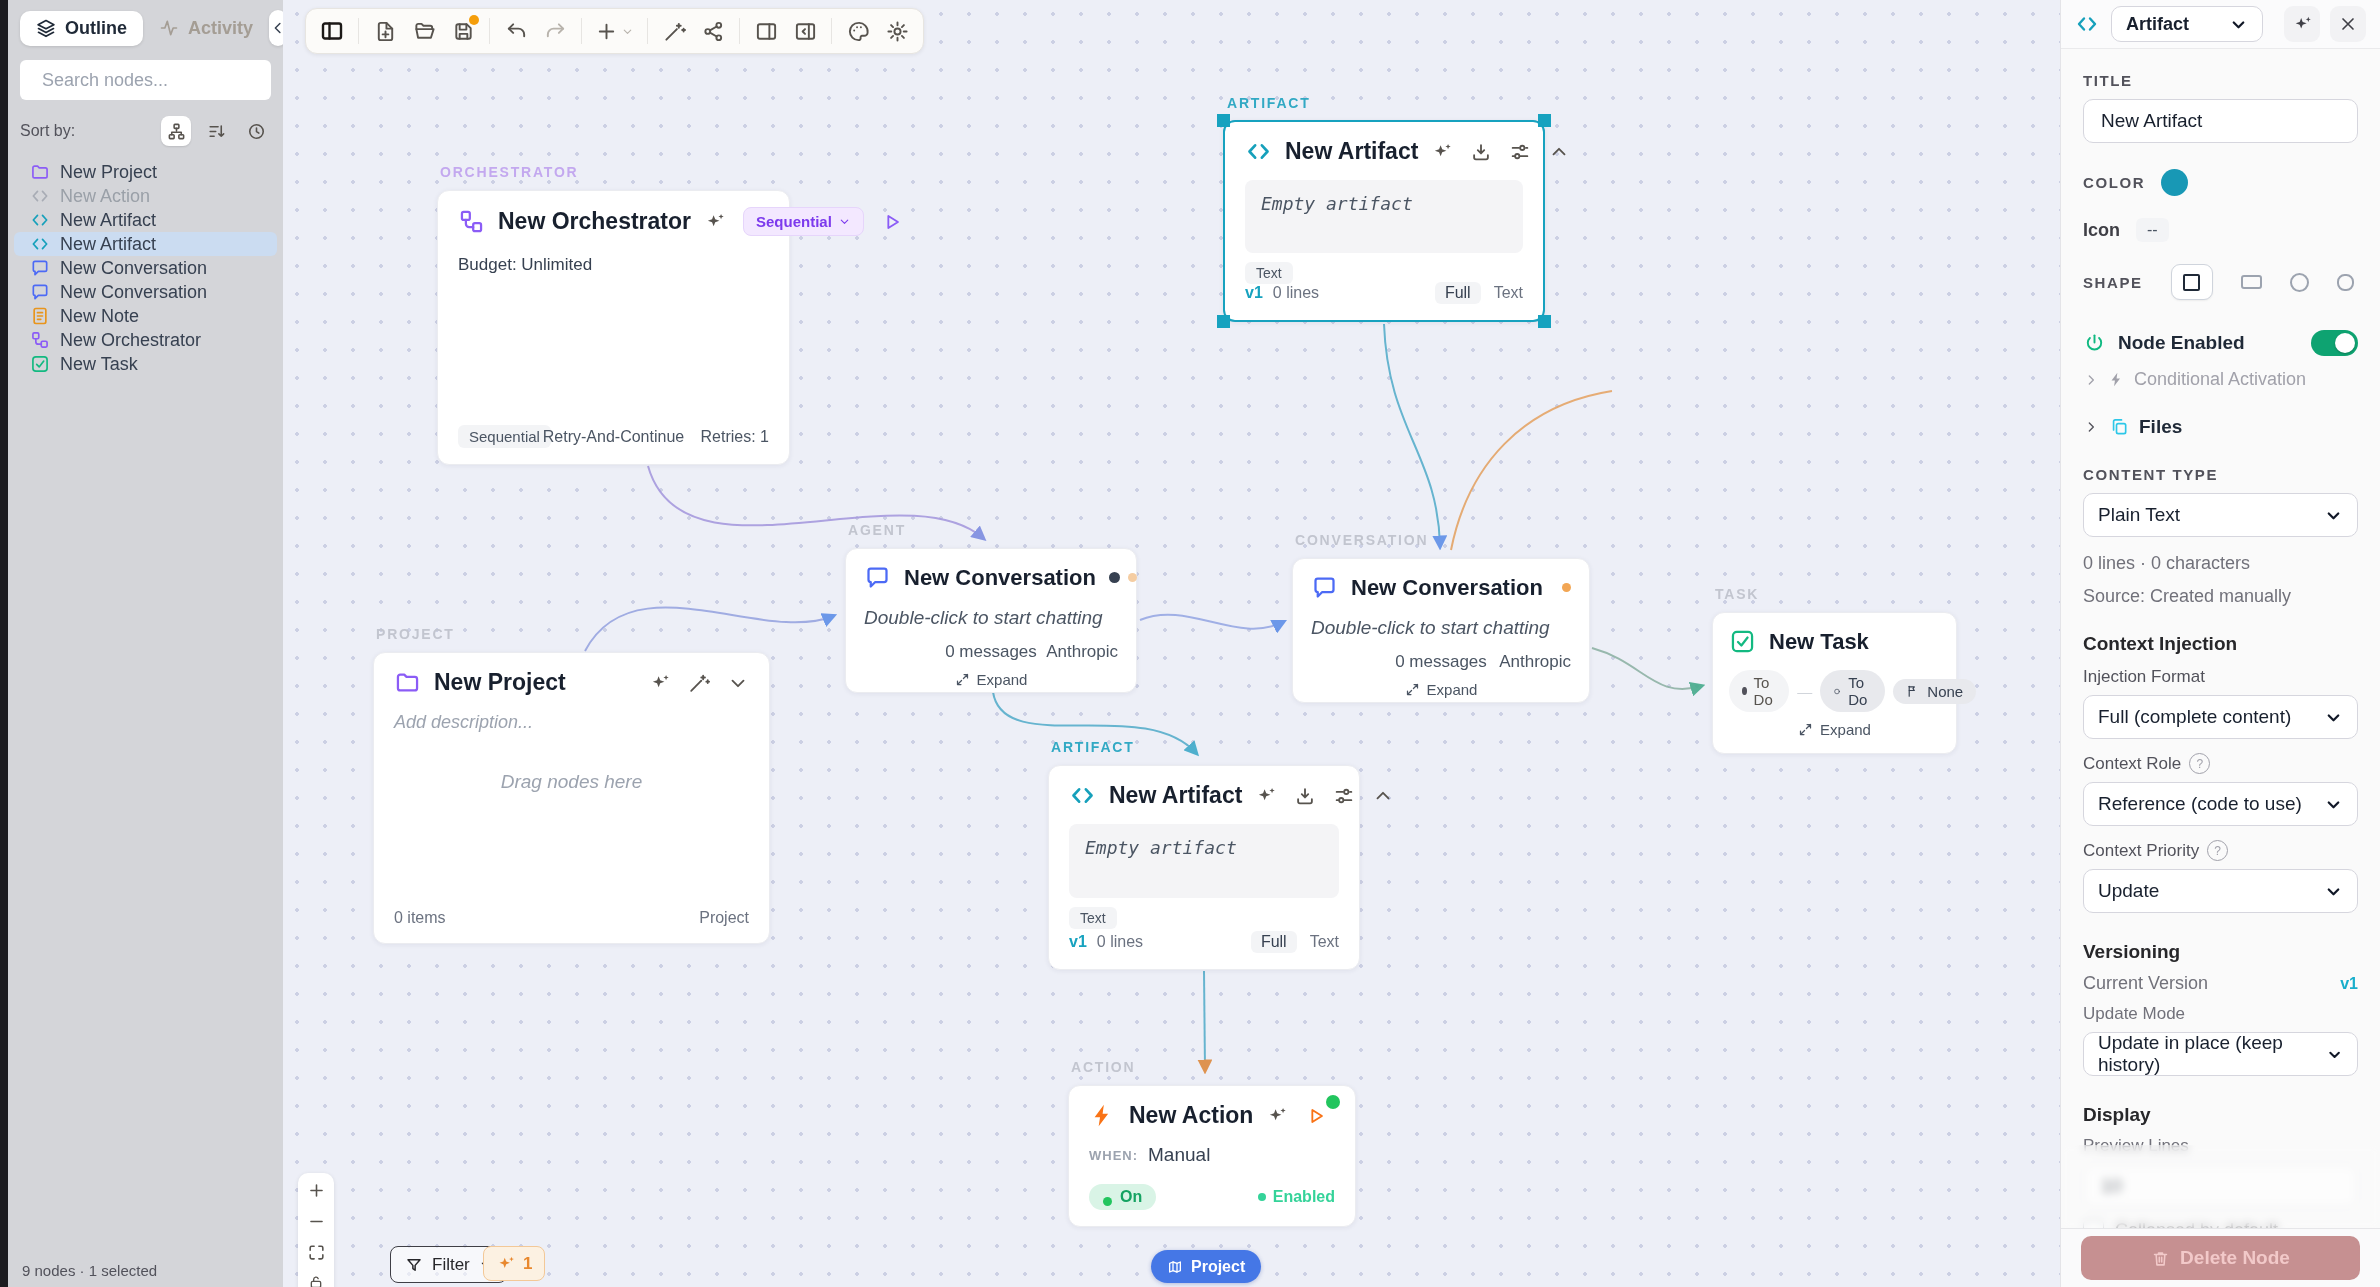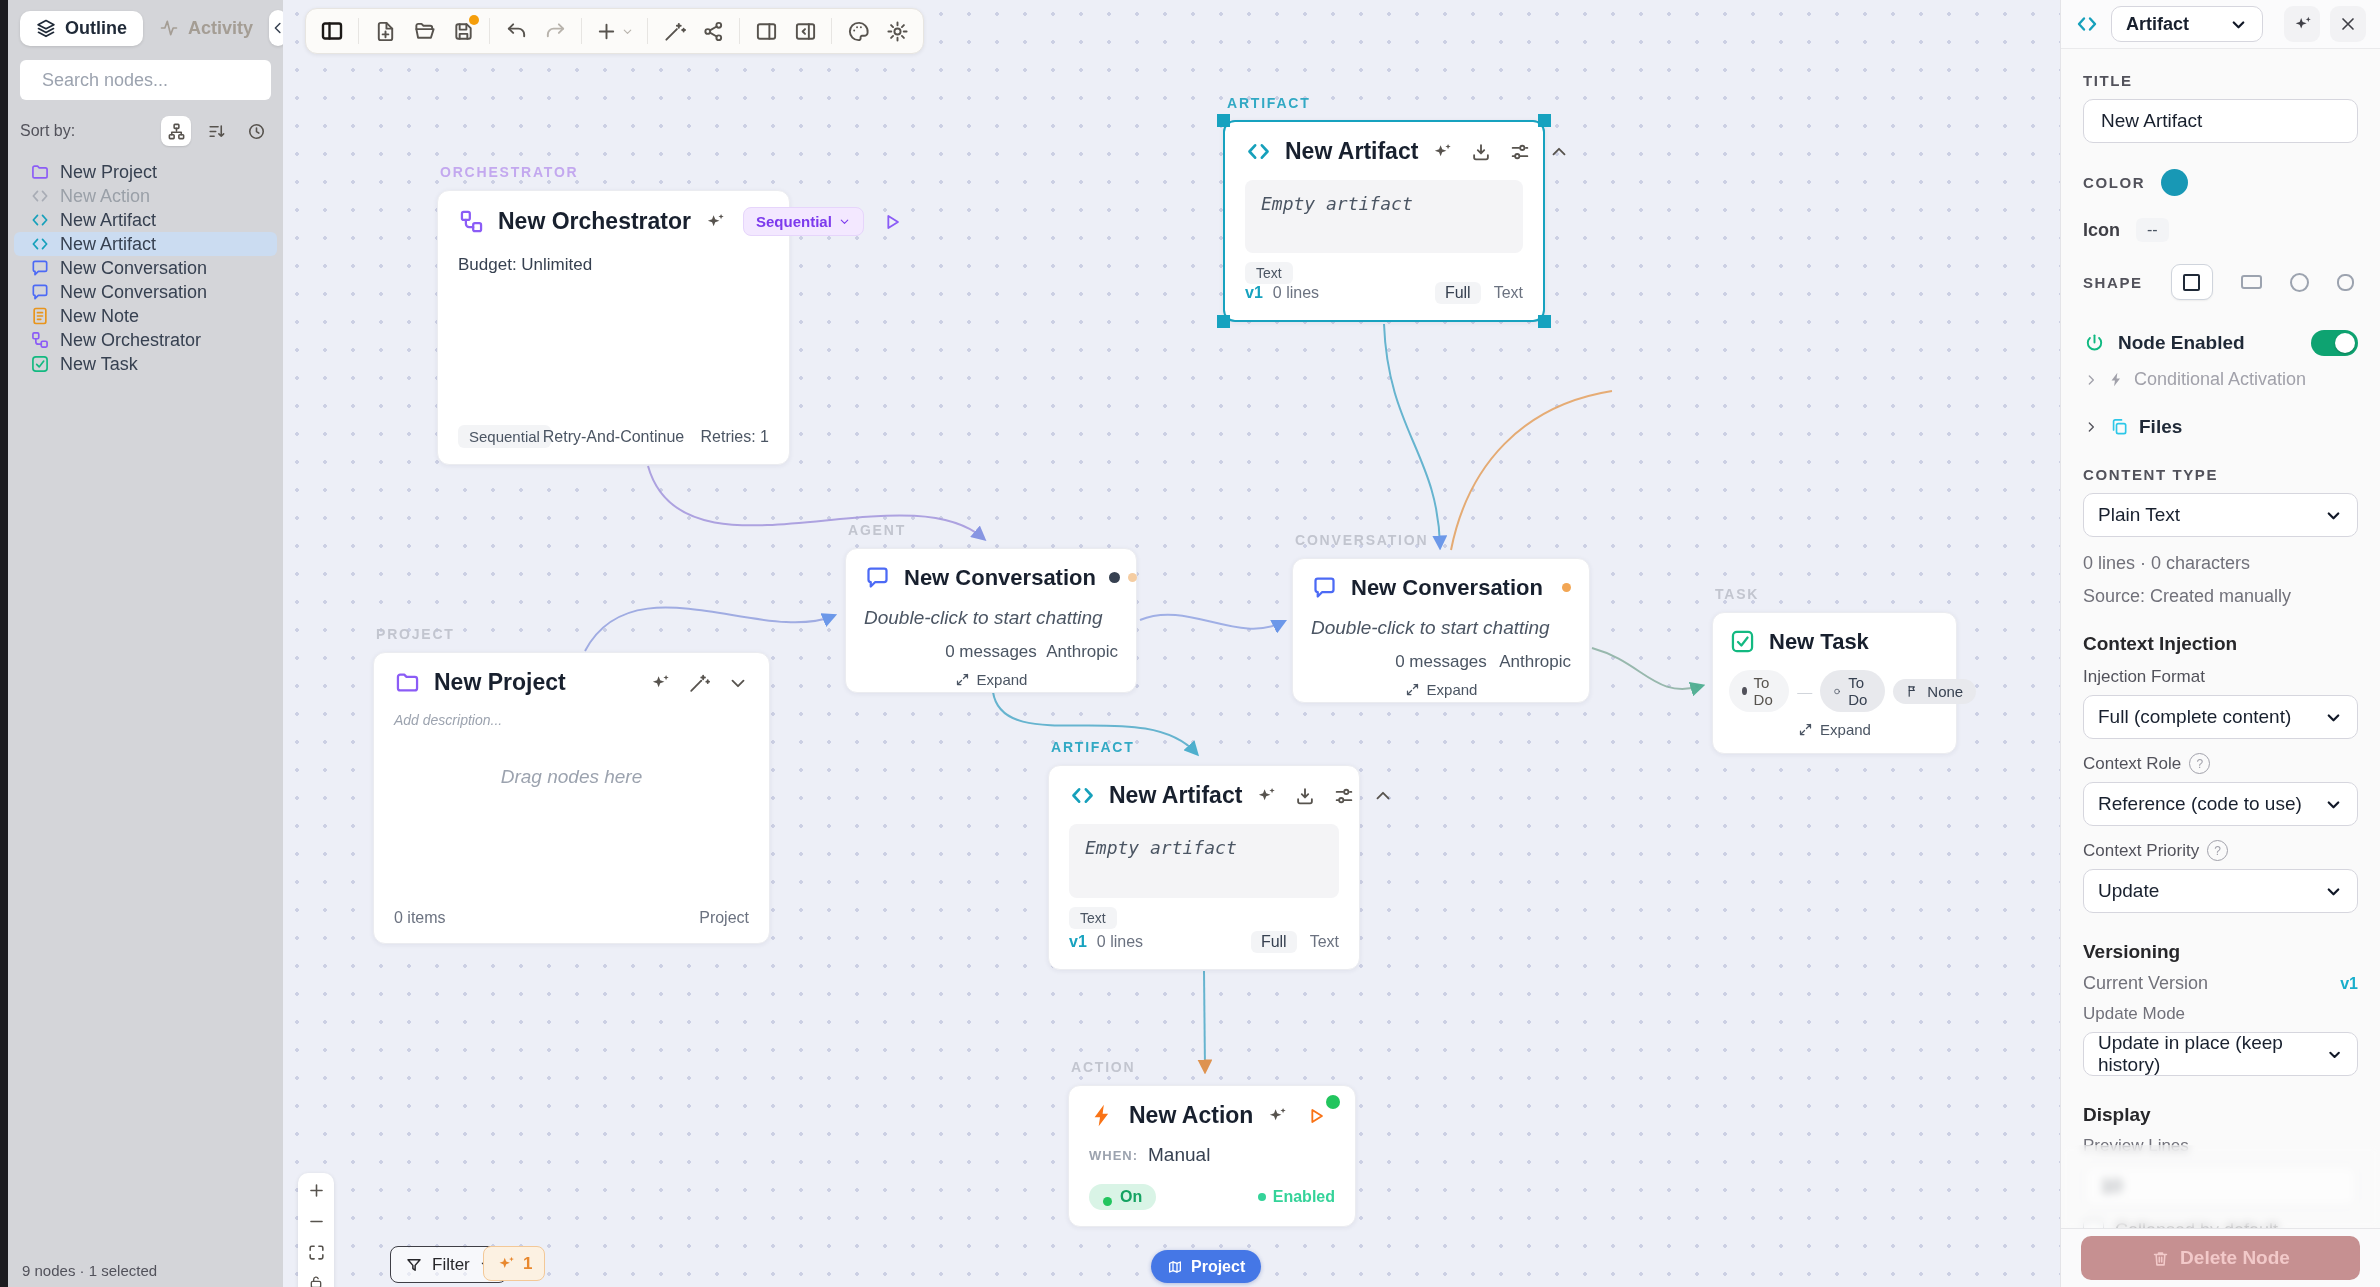--- a/index.html
+++ b/index.html
@@ -684,21 +684,21 @@
               <use href="#i-spark"></use>
             </svg>
           <svg class="ic hi">
               <use href="#i-wand"></use>
             </svg>
           <svg class="ic hi">
               <use href="#i-chevd"></use>
             </svg>
         </div>
       </div>
-      <div class="hint" style="margin-top:16px;font-size:14px;color:#9ca3af">Add description...</div>
+      <div class="hint" style="margin-top:16px;font-size:18px;color:#9ca3af">Add description...</div>
       <div class="hint" style="margin-top:38px;text-align:center;font-size:19px;color:#9ca3af">Drag nodes here</div>
       <div class="nfoot" style="color:#6b7280">
         <span>0 items</span>
         <span style="margin-left:auto">Project</span>
       </div>
     </div>
 
     <div class="node" style="left:765px;top:765px;width:312px;height:205px">
       <div class="nlabel teal">ARTIFACT</div>
       <div class="nhead">

